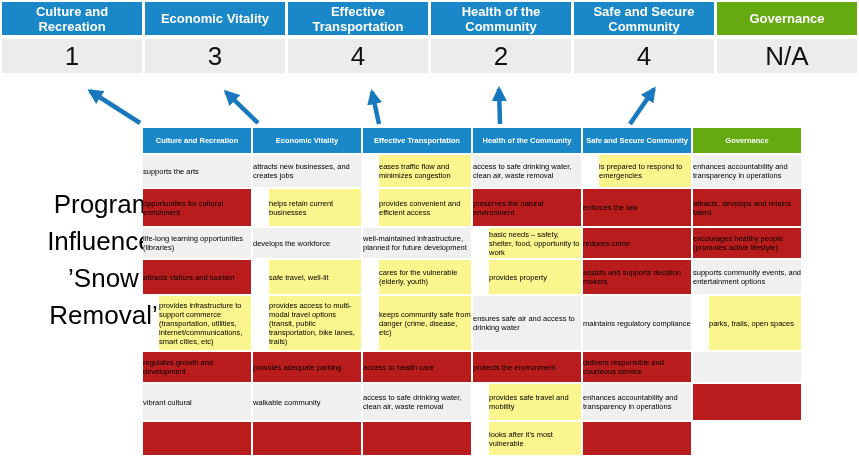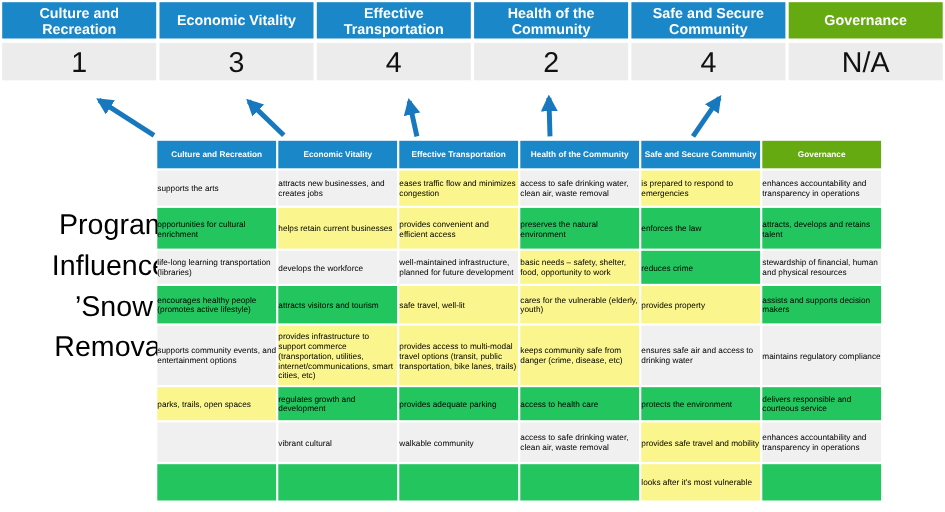--- a/index.html
+++ b/index.html
@@ -17,22 +17,22 @@
        font-size:26px;line-height:37px;color:#000;margin-left:32px;}
   .matrix{position:absolute;left:143px;top:128px;display:grid;
        grid-template-columns:repeat(6,108px);
        grid-template-rows:25px 32px 37px 30px 34px 54px 30px 36px 33px;gap:2px;}
   .m-head{background:#1987C8;color:#fff;font-weight:bold;font-size:7.5px;line-height:9px;
        display:flex;align-items:center;justify-content:center;text-align:center;padding:0 2px;box-sizing:border-box;}
   .m-head.green{background:#65AA10;}
   .m-cell{font-size:7.5px;line-height:9px;color:#000;display:flex;align-items:center;
        padding:1px 0;box-sizing:border-box;}
   .bg-g{background:#F0F0F0;}
-  .bg-w{background:#22c55e;}
-  .bg-y{background:#FAF58C;}
+  .bg-w{background:#b91c1c;}
+  .bg-y{background:#FAF58C;margin-left:16px;}
 </style>
 </head>
 <body>
 
 <div class="scoreboard">
   <div class="sb-row" id="sb-headers">
       <div class="sb-head-cell">Culture and Recreation</div>
       <div class="sb-head-cell">Economic Vitality</div>
       <div class="sb-head-cell">Effective Transportation</div>
       <div class="sb-head-cell">Health of the Community</div>
@@ -76,26 +76,25 @@
     <div class="m-cell bg-y">eases traffic flow and minimizes congestion</div>
     <div class="m-cell bg-g">access to safe drinking water, clean air, waste removal</div>
     <div class="m-cell bg-y">is prepared to respond to emergencies</div>
     <div class="m-cell bg-g">enhances accountability and transparency in operations</div>
     <div class="m-cell bg-w">opportunities for cultural enrichment</div>
     <div class="m-cell bg-y">helps retain current businesses</div>
     <div class="m-cell bg-y">provides convenient and efficient access</div>
     <div class="m-cell bg-w">preserves the natural environment</div>
     <div class="m-cell bg-w">enforces the law</div>
     <div class="m-cell bg-w">attracts, develops and retains talent</div>
-    <div class="m-cell bg-g">life-long learning transportation (libraries)</div>
+    <div class="m-cell bg-g">life-long learning opportunities (libraries)</div>
     <div class="m-cell bg-g">develops the workforce</div>
     <div class="m-cell bg-g">well-maintained infrastructure, planned for future development</div>
     <div class="m-cell bg-y">basic needs – safety, shelter, food, opportunity to work</div>
     <div class="m-cell bg-w">reduces crime</div>
-    <div class="m-cell bg-g">stewardship of financial, human and physical resources</div>
     <div class="m-cell bg-w">encourages healthy people (promotes active lifestyle)</div>
     <div class="m-cell bg-w">attracts visitors and tourism</div>
     <div class="m-cell bg-y">safe travel, well-lit</div>
     <div class="m-cell bg-y">cares for the vulnerable (elderly, youth)</div>
     <div class="m-cell bg-y">provides property</div>
     <div class="m-cell bg-w">assists and supports decision makers</div>
     <div class="m-cell bg-g">supports community events, and entertainment options</div>
     <div class="m-cell bg-y">provides infrastructure to support commerce (transportation, utilities, internet/communications, smart cities, etc)</div>
     <div class="m-cell bg-y">provides access to multi-modal travel options (transit, public transportation, bike lanes, trails)</div>
     <div class="m-cell bg-y">keeps community safe from danger (crime, disease, etc)</div>

